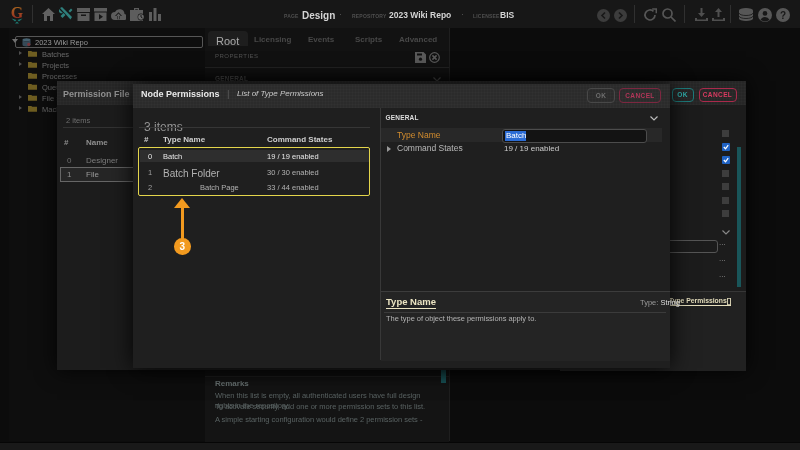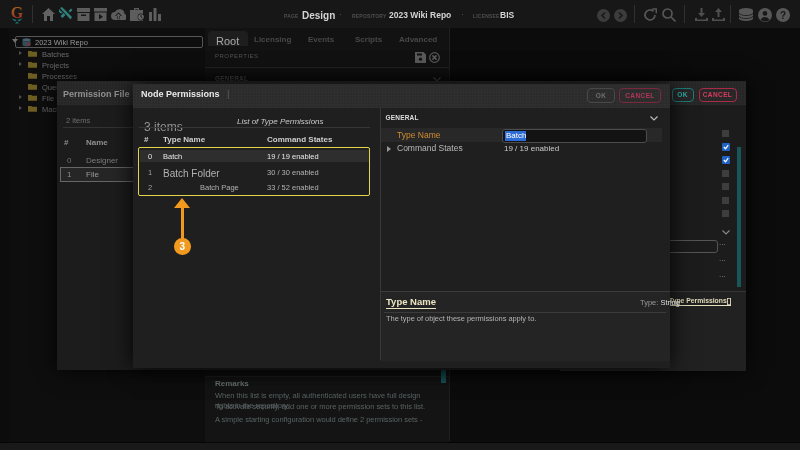--- a/index.html
+++ b/index.html
@@ -224,40 +224,40 @@
 <div class="a" style="left:719px;top:270px;font-size:8px;color:#999;">...</div>
 <div class="a" style="left:737px;top:147px;width:4px;height:140px;background:#19565a;"></div>
 
 <div class="a" style="left:560px;top:291px;width:186px;height:79px;background:#212121;border-top:1px solid #363636;"></div>
 <div class="a" style="left:669px;top:296.5px;font-size:6.8px;font-weight:bold;color:#e6dfbd;border-bottom:1px solid #e6dfbd;padding-bottom:1px;">Type Permissions[]</div>
 
 <div class="a" style="left:133px;top:84px;width:537px;height:284px;background:#1f1f1f;box-shadow:0 0 22px rgba(0,0,0,.9);"></div>
 <div class="a tex" style="left:133px;top:84px;width:537px;height:24px;background-color:#2b2b2b;"></div>
 <div class="a" style="left:141px;top:88.5px;font-size:9px;font-weight:bold;color:#eaeaea;">Node Permissions</div>
 <div class="a" style="left:227px;top:88px;font-size:9.5px;color:#5f5f5f;">|</div>
-<div class="a" style="left:237px;top:89px;font-size:8px;font-style:italic;color:#c9c9c9;margin-top:28px;">List of Type Permissions</div>
+<div class="a" style="left:237px;top:89px;font-size:8px;font-style:italic;color:#c9c9c9;">List of Type Permissions</div>
 <div class="btn" style="left:587px;top:87.5px;width:26px;height:13px;border:1px solid #484848;color:#6f6f6f;">OK</div>
 <div class="btn" style="left:619px;top:87.5px;width:40px;height:13px;border:1px solid #7c2740;color:#b23659;">CANCEL</div>
 
 <div class="a" style="left:144px;top:120px;font-size:12px;color:#949494;">3 items</div>
 <div class="a" style="left:139px;top:127px;width:231px;height:1px;background:#363636;"></div>
 <div class="a" style="left:144px;top:135px;font-size:8px;font-weight:bold;color:#cfcfcf;">#</div>
 <div class="a" style="left:163px;top:135px;font-size:8px;font-weight:bold;color:#cfcfcf;">Type Name</div>
 <div class="a" style="left:267px;top:135px;font-size:8px;font-weight:bold;color:#cfcfcf;">Command States</div>
 
 <div class="a" style="left:140px;top:150px;width:229px;height:12px;background:#2e2e2e;"></div>
 <div class="a" style="left:148px;top:152px;font-size:7.5px;color:#e8e8e8;">0</div>
 <div class="a" style="left:163px;top:152px;font-size:7.5px;color:#e8e8e8;">Batch</div>
 <div class="a" style="left:267px;top:152px;font-size:7.5px;color:#e8e8e8;">19 / 19 enabled</div>
 <div class="a" style="left:148px;top:167.5px;font-size:7.5px;color:#9f9f9f;">1</div>
 <div class="a" style="left:163px;top:167.5px;font-size:10px;color:#b2b2b2;">Batch Folder</div>
 <div class="a" style="left:267px;top:167.5px;font-size:7.5px;color:#b2b2b2;">30 / 30 enabled</div>
 <div class="a" style="left:148px;top:183px;font-size:7.5px;color:#9f9f9f;">2</div>
 <div class="a" style="left:163px;top:183px;font-size:7.5px;color:#b2b2b2;padding-left:37px;">Batch Page</div>
-<div class="a" style="left:267px;top:183px;font-size:7.5px;color:#b2b2b2;">33 / 52 enabled</div>
+<div class="a" style="left:267px;top:183px;font-size:7.5px;color:#b2b2b2;">33 / 44 enabled</div>
 
 <div class="a" style="left:138px;top:147px;width:230px;height:47px;border:1.5px solid #e3d54b;border-radius:2px;"></div>
 
 <div class="a" style="left:380px;top:108px;width:1px;height:252px;background:#383838;"></div>
 
 <div class="a" style="left:385.5px;top:114px;font-size:6.5px;font-weight:bold;color:#dedede;letter-spacing:.2px;">GENERAL</div>
 <svg class="a" style="left:650px;top:116px;" width="8" height="5" viewBox="0 0 8 5">
     <path d="M0.5 0.5 L4 4 L7.5 0.5" stroke="#bbb" stroke-width="1.2" fill="none"></path>
   </svg>
 <div class="a" style="left:381px;top:128px;width:281px;height:14px;background:#282828;"></div>

